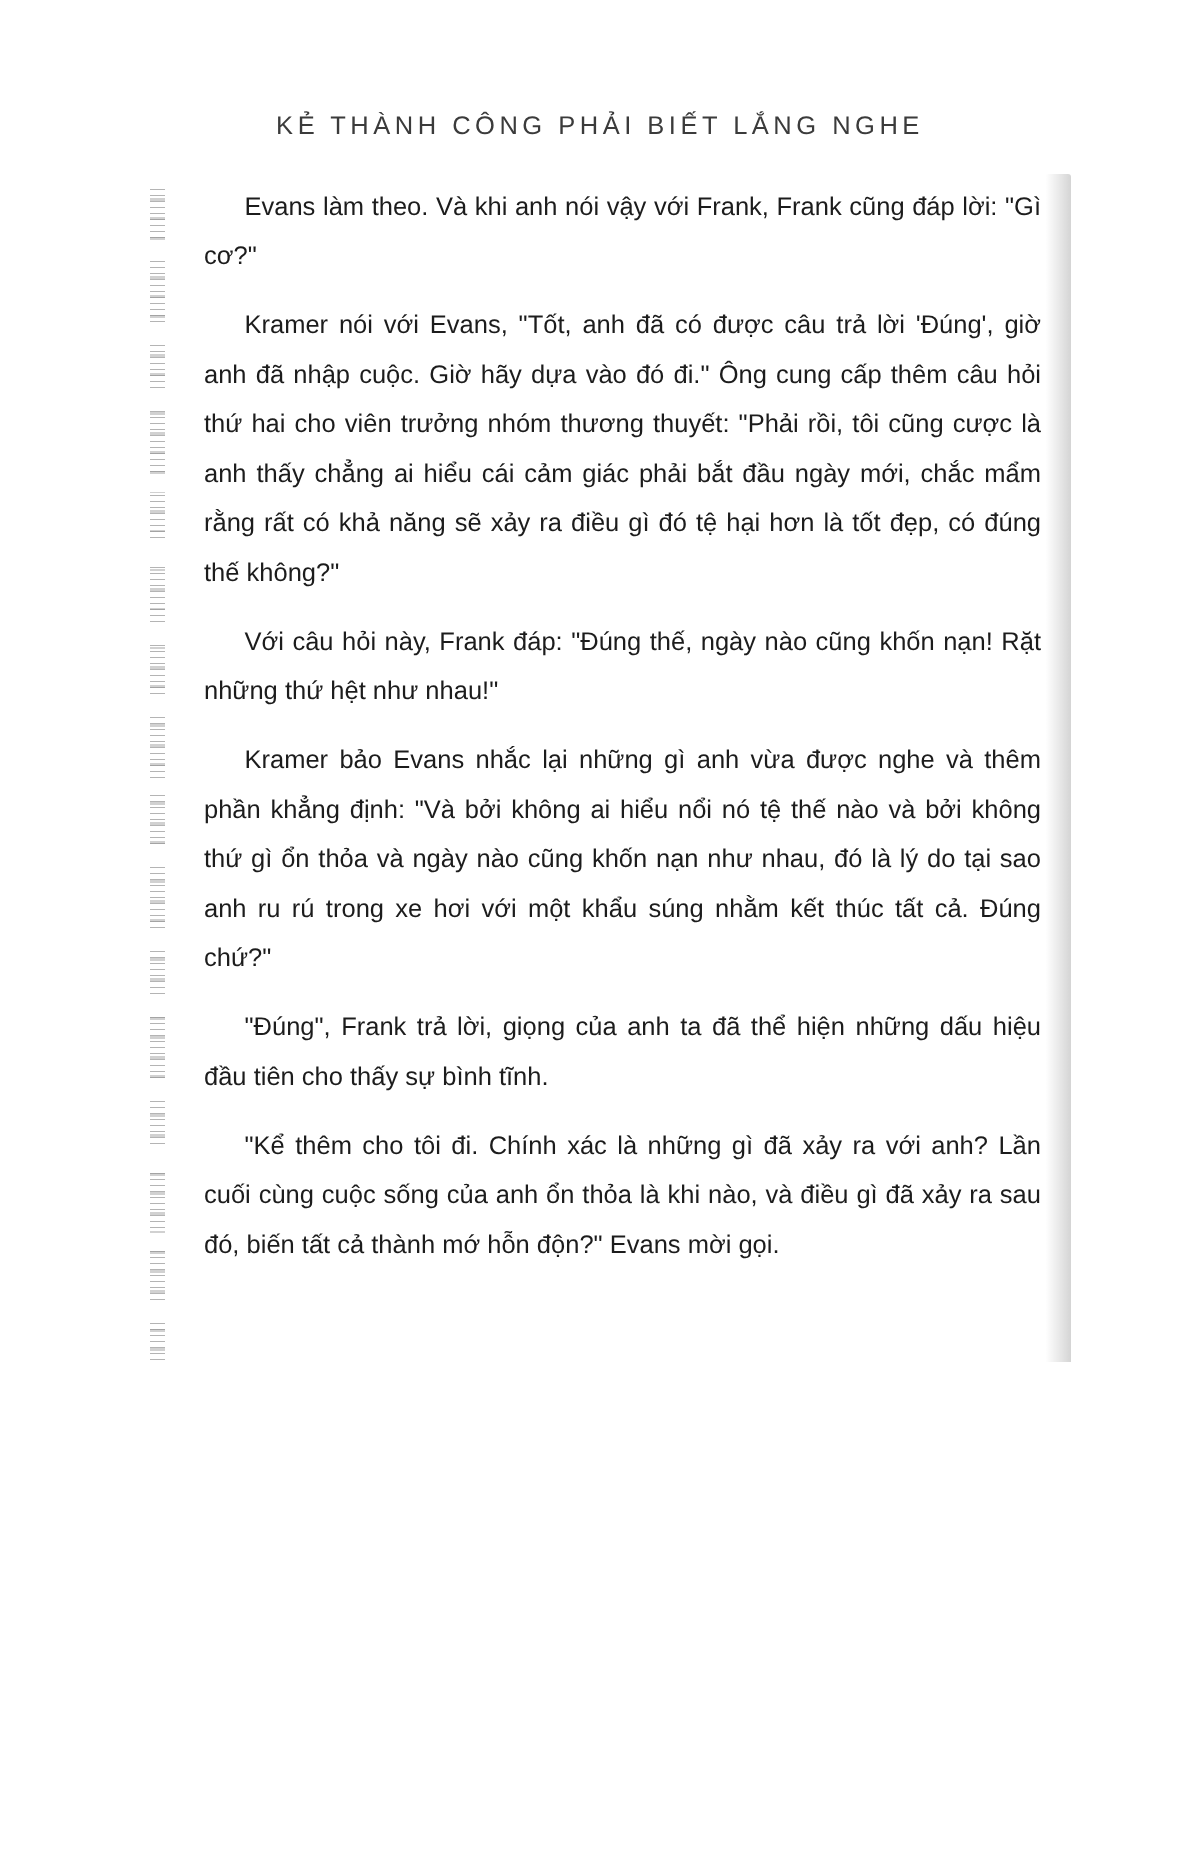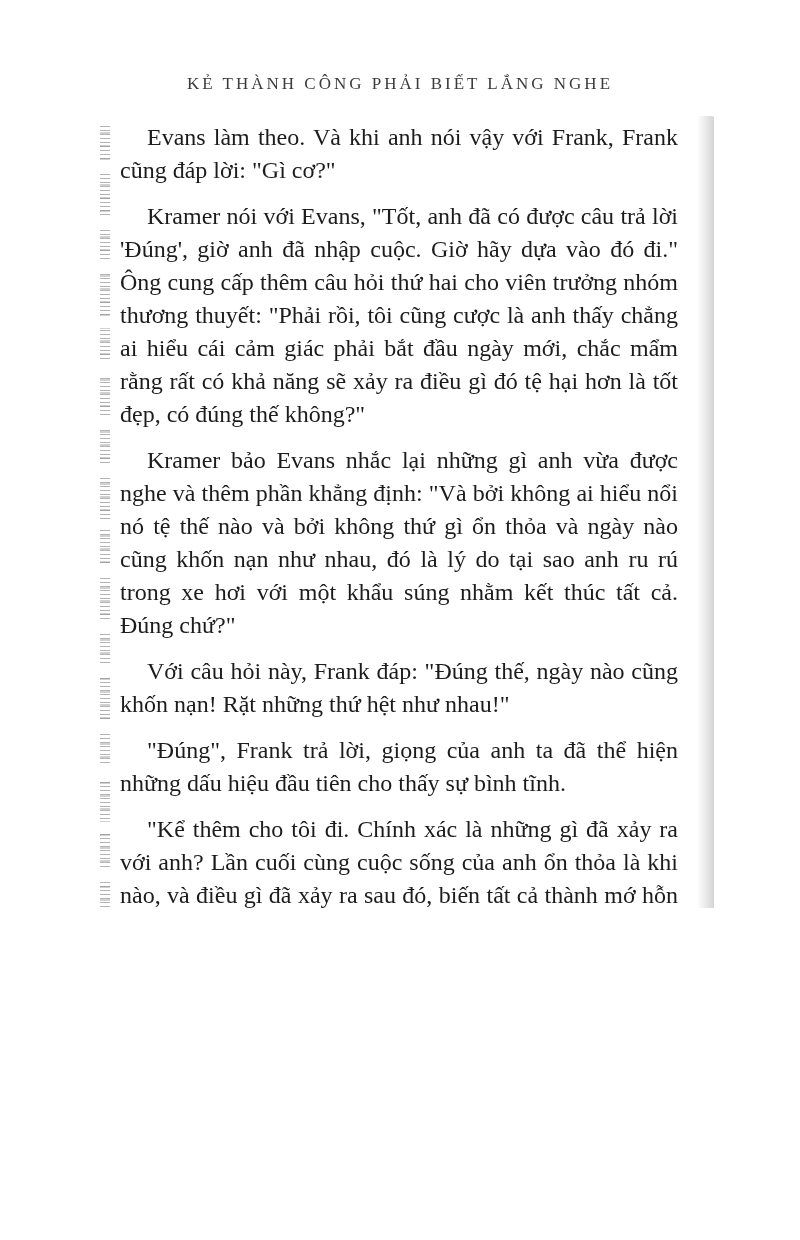--- a/index.html
+++ b/index.html
@@ -6,39 +6,39 @@
     margin: 0;
     padding: 0;
     background: #ffffff;
   }
   .page {
     position: relative;
     width: 800px;
     height: 908px;
     background: #ffffff;
     overflow: hidden;
-    font-family: Liberation Serif, serif;
+    font-family: Liberation Sans, sans-serif;
   }
   .running-header {
     position: absolute;
     top: 74px;
     left: 0;
     width: 100%;
     text-align: center;
     font-size: 17px;
     letter-spacing: 3px;
     color: #3b3b3b;
     font-weight: 400;
   }
   .body-text {
     position: absolute;
     top: 121px;
-    left: 120px;
+    left: 136px;
     width: 558px;
-    font-size: 24px;
+    font-size: 17px;
     line-height: 33px;
     color: #1c1c1c;
     text-align: justify;
   }
   .body-text p {
     margin: 0 0 13px 0;
     text-indent: 27px;
   }
   .page-number {
     position: absolute;
@@ -81,21 +81,21 @@
 
   <div class="running-header">KẺ THÀNH CÔNG PHẢI BIẾT LẮNG NGHE</div>
 
   <div class="gutter-noise"></div>
 
   <div class="edge-shadow"></div>
 
   <div class="body-text">
     <p>Evans làm theo. Và khi anh nói vậy với Frank, Frank cũng đáp lời: "Gì cơ?"</p>
     <p>Kramer nói với Evans, "Tốt, anh đã có được câu trả lời 'Đúng', giờ anh đã nhập cuộc. Giờ hãy dựa vào đó đi." Ông cung cấp thêm câu hỏi thứ hai cho viên trưởng nhóm thương thuyết: "Phải rồi, tôi cũng cược là anh thấy chẳng ai hiểu cái cảm giác phải bắt đầu ngày mới, chắc mẩm rằng rất có khả năng sẽ xảy ra điều gì đó tệ hại hơn là tốt đẹp, có đúng thế không?"</p>
+    <p>Với câu hỏi này, Frank đáp: "Đúng thế, ngày nào cũng khốn nạn! Rặt những thứ hệt như nhau!"</p>
     <p>Kramer bảo Evans nhắc lại những gì anh vừa được nghe và thêm phần khẳng định: "Và bởi không ai hiểu nổi nó tệ thế nào và bởi không thứ gì ổn thỏa và ngày nào cũng khốn nạn như nhau, đó là lý do tại sao anh ru rú trong xe hơi với một khẩu súng nhằm kết thúc tất cả. Đúng chứ?"</p>
-    <p>Với câu hỏi này, Frank đáp: "Đúng thế, ngày nào cũng khốn nạn! Rặt những thứ hệt như nhau!"</p>
     <p>"Đúng", Frank trả lời, giọng của anh ta đã thể hiện những dấu hiệu đầu tiên cho thấy sự bình tĩnh.</p>
     <p>"Kể thêm cho tôi đi. Chính xác là những gì đã xảy ra với anh? Lần cuối cùng cuộc sống của anh ổn thỏa là khi nào, và điều gì đã xảy ra sau đó, biến tất cả thành mớ hỗn độn?" Evans mời gọi.</p>
   </div>
 
   <div class="page-number">– 20 –</div>
 
 </div>
 
 </body></html>

